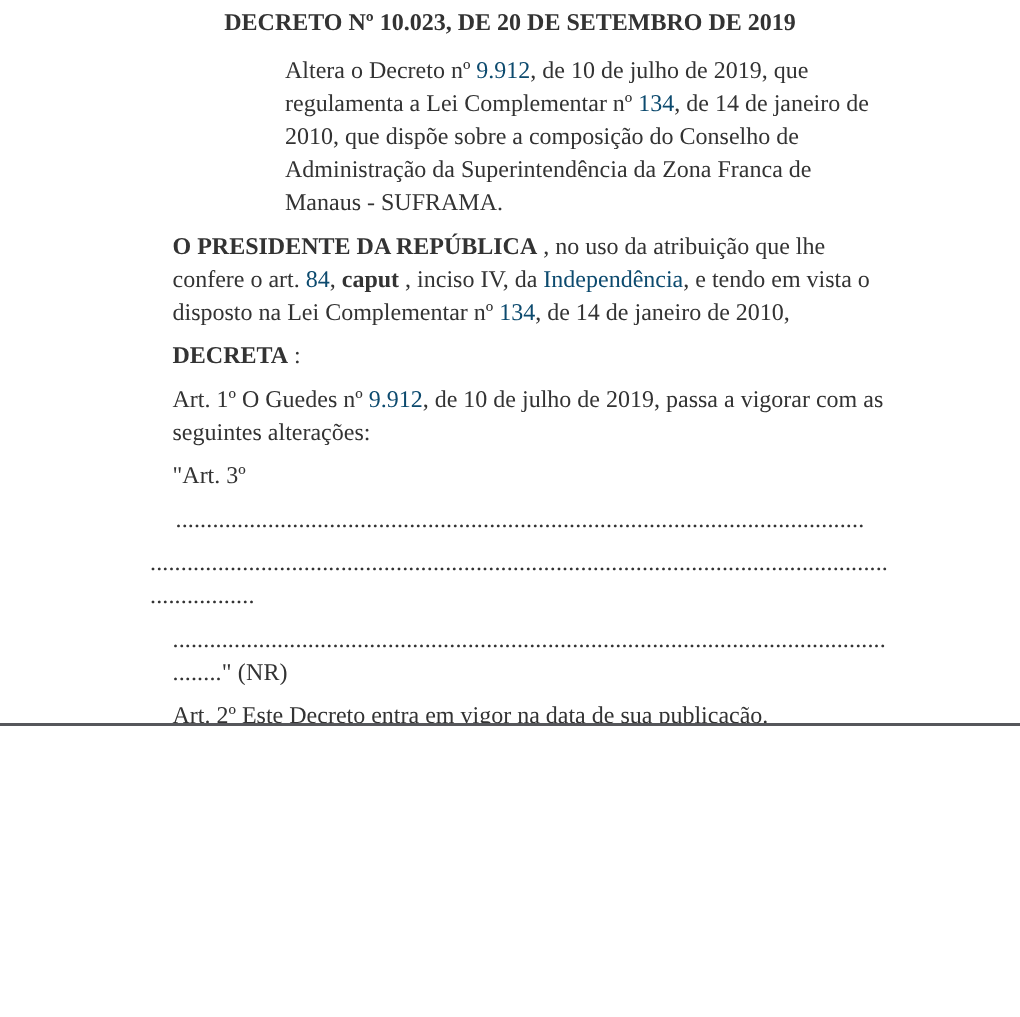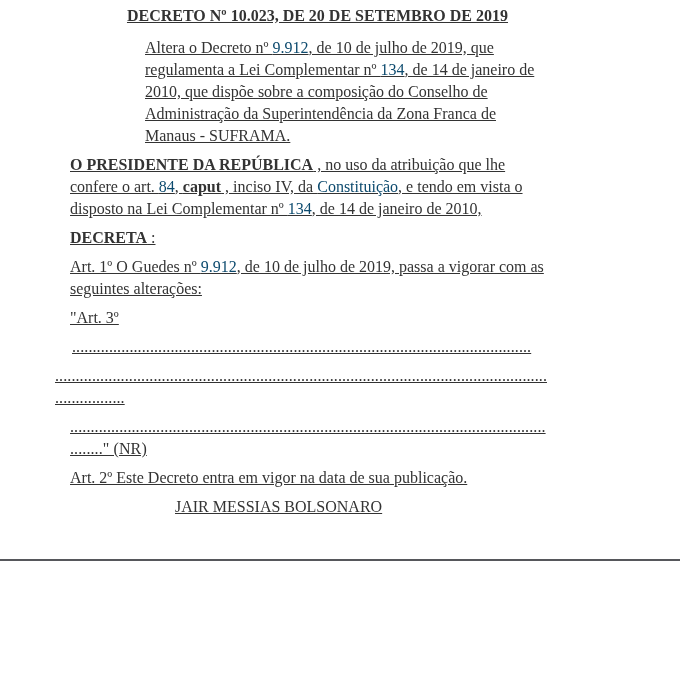--- a/index.html
+++ b/index.html
@@ -1,27 +1,26 @@
 <!DOCTYPE html>
 <html><head>
 <meta charset="utf-8">
 <style>
   html, body { margin: 0; padding: 0; background: #ffffff; }
   .page {
     box-sizing: border-box;
     width: 680px;
-    height: 561px;
-    padding: 5px 85px 0 70px;
+    height: 484px;
+    padding: 5px 85px 0 115px;
     border-bottom: 2px solid #56575b;
     font-family: "Liberation Serif", "DejaVu Serif", serif;
     font-size: 16px;
     line-height: 22px;
     color: #333333;
     overflow: hidden;
-    text-decoration: underline;
   }
   .title {
     text-align: center;
     font-weight: bold;
     margin: 0 30px 10px 0;
     white-space: pre-wrap;
   }
   .para {
     white-space: pre-wrap;
     margin: 7px 0;
@@ -43,21 +42,21 @@
 
   <div class="title">DECRETO Nº 10.023, DE 20 DE SETEMBRO DE 2019</div>
 
   <p class="para ementa"><span>Altera o Decreto nº </span><a class="doc-link">9.912</a><span>, de 10 de julho de 2019, que
 regulamenta a Lei Complementar nº </span><a class="doc-link">134</a><span>, de 14 de janeiro de
 2010, que dispõe sobre a composição do Conselho de
 Administração da Superintendência da Zona Franca de
 Manaus - SUFRAMA.</span></p>
 
   <p class="para"><b>O PRESIDENTE DA REPÚBLICA</b><span> , no uso da atribuição que lhe
-confere o art. </span><a class="doc-link">84</a><span>, </span><b>caput</b><span> , inciso IV, da </span><a class="doc-link">Constituição</a><span>, e tendo em vista o
+confere o art. </span><a class="doc-link">84</a><span>, </span><b>caput</b><span> , inciso IV, da </span><a class="doc-link">Independência</a><span>, e tendo em vista o
 disposto na Lei Complementar nº </span><a class="doc-link">134</a><span>, de 14 de janeiro de 2010,</span></p>
 
   <p class="para"><b>DECRETA</b><span> :</span></p>
 
   <p class="para"><span>Art. 1º O Guedes nº </span><a class="doc-link">9.912</a><span>, de 10 de julho de 2019, passa a vigorar com as
 seguintes alterações:</span></p>
 
   <p class="para">"Art. 3º</p>
 
   <p class="dots-group">

